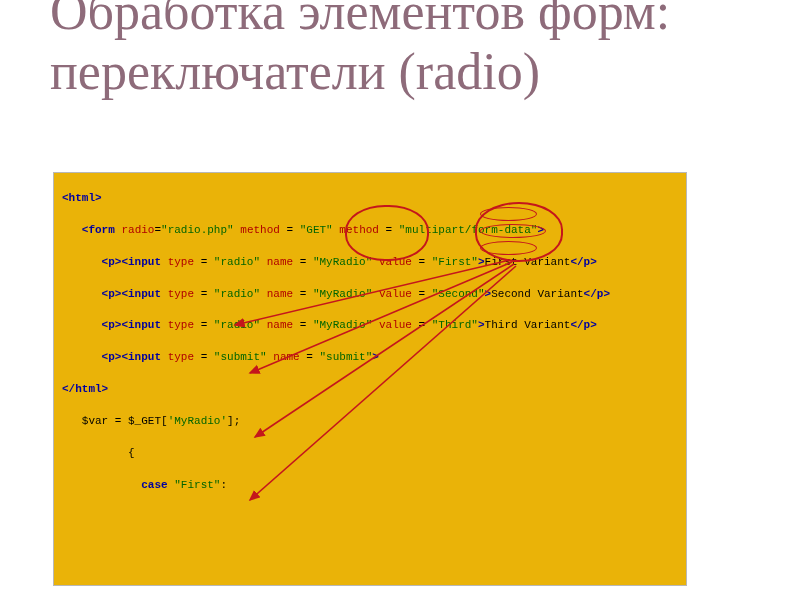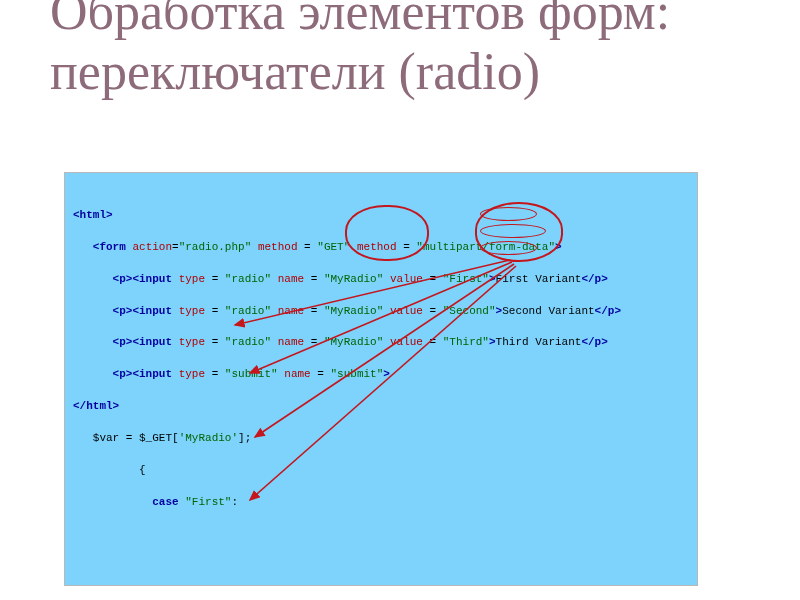--- a/index.html
+++ b/index.html
@@ -23,28 +23,28 @@
     top: -18px;
     right: 30px;
     font-size: 52px;
     line-height: 1.15;
     font-weight: 400;
     color: #8E6B7A;
     font-family: Georgia, "Times New Roman", serif;
   }
   .code-box {
     position: absolute;
-    left: 64px;
+    left: 53px;
     top: 172px;
     width: 634px;
     height: 414px;
     border: 1px solid #b8b8b8;
-    background: #7dd3fc;
+    background: #eab308;
     box-sizing: border-box;
-    padding: 19px 8px;
+    padding: 2px 8px;
     font-family: "Courier New", monospace;
     font-size: 11px;
     line-height: 1.45;
     white-space: pre;
     color: #000;
   }
   .code-box div { white-space: pre; }
   .kw   { color: #0000a0; font-weight: bold; }  
   .attr { color: #b00000; }                     
   .str  { color: #006400; }                     
@@ -70,21 +70,21 @@
 </style>
 </head>
 <body>
 
 <div class="slide">
 
   <div class="title" data-bind="title">Обработка элементов форм: переключатели (radio)</div>
 
   <div class="code-box">
 <div><span class="kw">&lt;html&gt;</span></div>
-<div>   <span class="kw">&lt;form</span> <span class="attr">action</span>=<span class="str">"radio.php"</span> <span class="attr">method</span> = <span class="str">"GET"</span> <span class="attr">method</span> = <span class="str">"multipart/form-data"</span><span class="kw">&gt;</span></div>
+<div>   <span class="kw">&lt;form</span> <span class="attr">radio</span>=<span class="str">"radio.php"</span> <span class="attr">method</span> = <span class="str">"GET"</span> <span class="attr">method</span> = <span class="str">"multipart/form-data"</span><span class="kw">&gt;</span></div>
 <div>      <span class="kw">&lt;p&gt;&lt;input</span> <span class="attr">type</span> = <span class="str">"radio"</span> <span class="attr">name</span> = <span class="str">"MyRadio"</span> <span class="attr">value</span> = <span class="str">"First"</span><span class="kw">&gt;</span>First Variant<span class="kw">&lt;/p&gt;</span></div>
 <div>      <span class="kw">&lt;p&gt;&lt;input</span> <span class="attr">type</span> = <span class="str">"radio"</span> <span class="attr">name</span> = <span class="str">"MyRadio"</span> <span class="attr">value</span> = <span class="str">"Second"</span><span class="kw">&gt;</span>Second Variant<span class="kw">&lt;/p&gt;</span></div>
 <div>      <span class="kw">&lt;p&gt;&lt;input</span> <span class="attr">type</span> = <span class="str">"radio"</span> <span class="attr">name</span> = <span class="str">"MyRadio"</span> <span class="attr">value</span> = <span class="str">"Third"</span><span class="kw">&gt;</span>Third Variant<span class="kw">&lt;/p&gt;</span></div>
 <div>      <span class="kw">&lt;p&gt;&lt;input</span> <span class="attr">type</span> = <span class="str">"submit"</span> <span class="attr">name</span> = <span class="str">"submit"</span><span class="kw">&gt;</span></div>
 <div><span class="kw">&lt;/html&gt;</span></div>
 <div>   $var = $_GET[<span class="str">'MyRadio'</span>];</div>
 <div>          {</div>
 <div>            <span class="kw">case</span> <span class="str">"First"</span>:</div>
 
 

